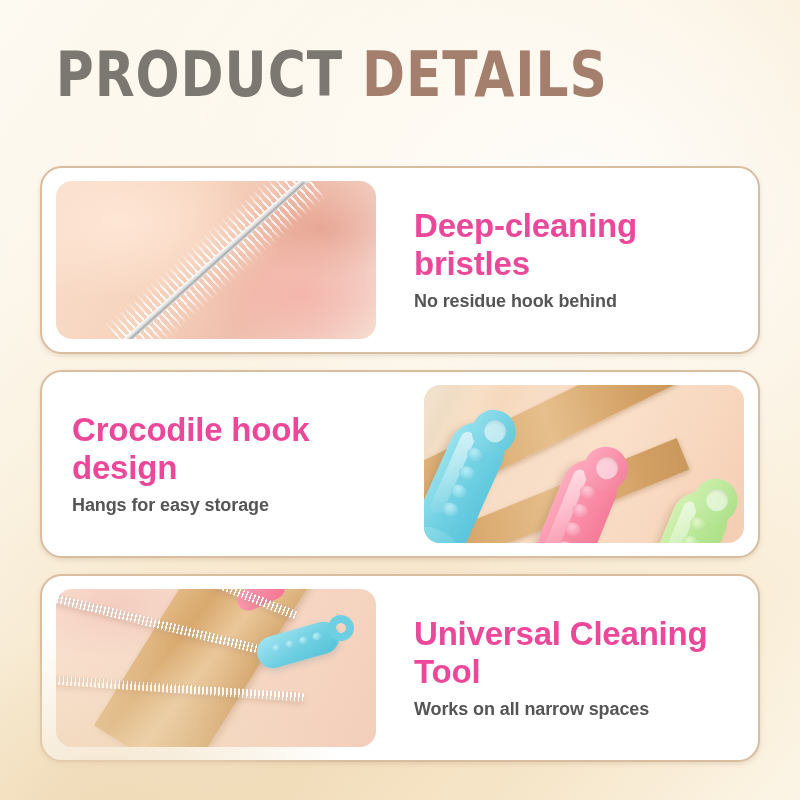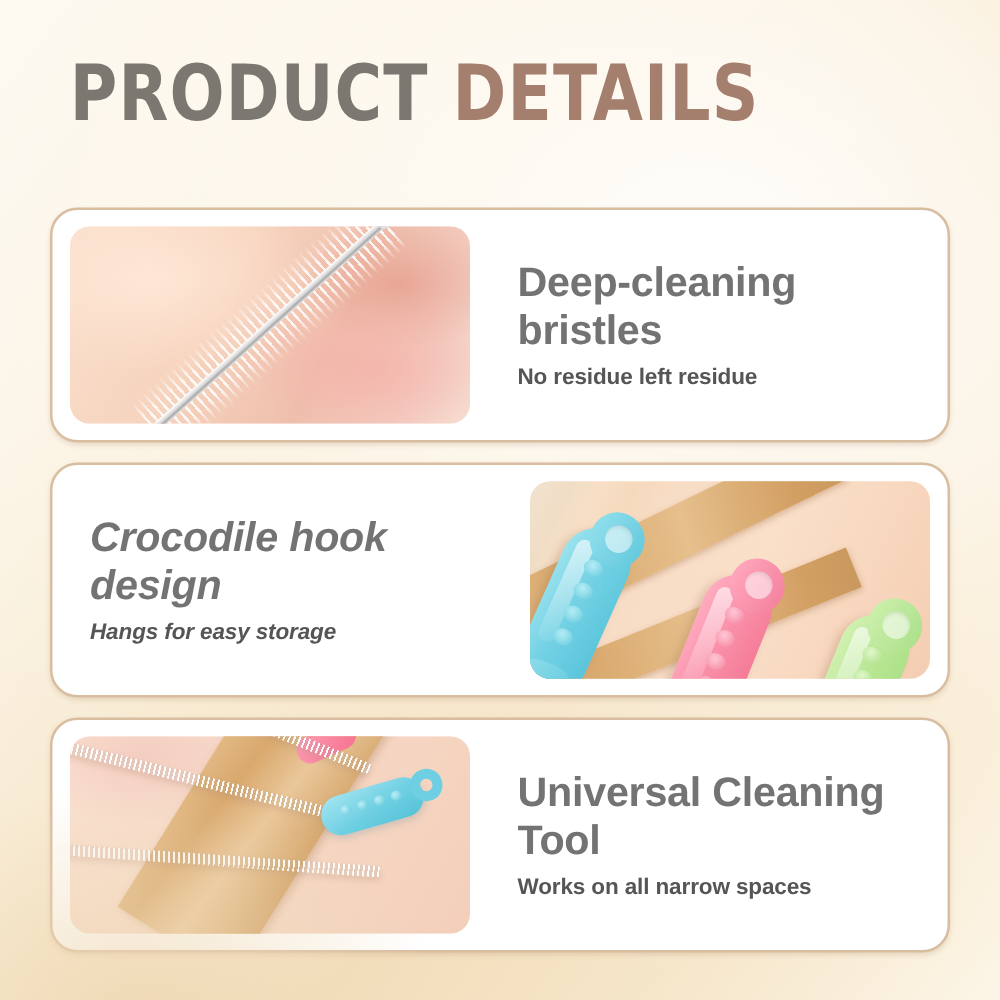--- a/index.html
+++ b/index.html
@@ -90,21 +90,21 @@
     border: 2px solid #d9bda1;
     border-radius: 22px;
     box-shadow: 0 2px 4px rgba(176,139,105,0.25);
     display: flex;
     align-items: center;
     overflow: hidden;
     margin-bottom: 16px;
   }
   .card:last-child { margin-bottom: 0; }
 
-  .card.reverse { flex-direction: row-reverse; font-style: italic; }
+  .card.reverse { flex-direction: row-reverse; }
 
   
   .photo {
     position: relative;
     width: 320px;
     height: 158px;
     border-radius: 16px;
     flex: 0 0 auto;
     overflow: hidden;
     margin: 0 14px;
@@ -304,21 +304,21 @@
 
   
   .text {
     flex: 1 1 auto;
     padding: 0 18px 0 24px;
     min-width: 0;
   }
   .card.reverse .text { padding: 0 24px 0 30px; }
 
   .headline {
-    color: #737373;
+    color: #ec4899;
     font-size: 33px;
     line-height: 1.13;
     font-weight: 700;
     letter-spacing: -0.2px;
     margin-bottom: 9px;
   }
   .subline {
     color: #555555;
     font-size: 18px;
     line-height: 1.2;
@@ -340,21 +340,21 @@
   <div class="cards">
 
     <div class="card">
       <div class="photo photo-brush">
         <div class="brush-bristles"></div>
         <div class="brush-shaft"></div>
         <div class="brush-tip"></div>
       </div>
       <div class="text">
         <div class="headline">Deep-cleaning bristles</div>
-        <div class="subline">No residue left residue</div>
+        <div class="subline">No residue hook behind</div>
       </div>
     </div>
 
     <div class="card reverse">
       <div class="photo photo-crocs">
         <div class="wood-plank wood-a"></div>
         <div class="wood-plank wood-b"></div>
 
         <div class="croc croc-blue">
           <div class="gloss"></div>

